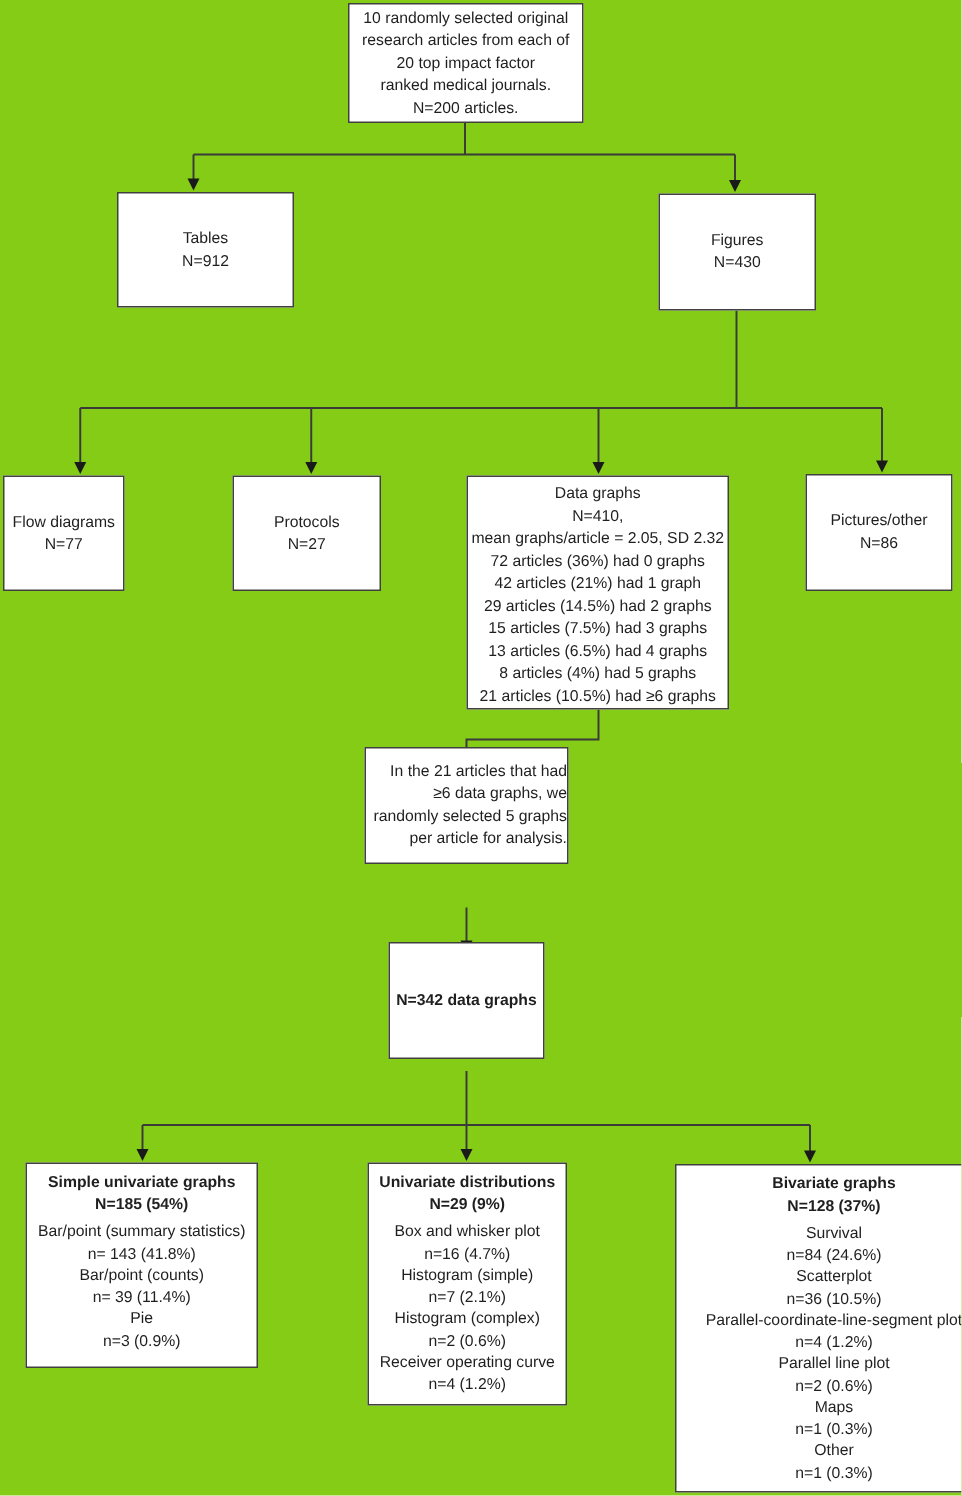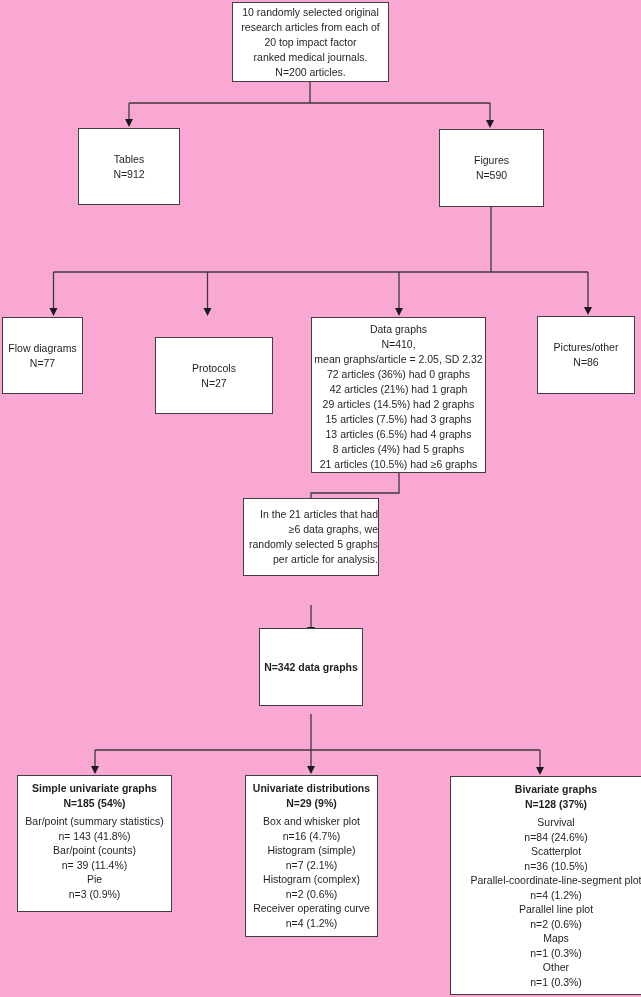--- a/index.html
+++ b/index.html
@@ -1,19 +1,19 @@
 <!DOCTYPE html>
 <html><head>
 <meta charset="utf-8">
 <style>
   html,body{margin:0;padding:0;background:#ffffff;}
   .canvas{
     position:relative;
     width:641px;height:997px;
-    background:#f9a8d4;
+    background:#84cc16;
     font-family:"Liberation Sans","DejaVu Sans",sans-serif;
     font-size:10.5px;
     line-height:15px;
     color:#1f1f1f;
     overflow:hidden;
   }
   .connectors{position:absolute;left:0;top:0;}
   .box{
     position:absolute;
     box-sizing:border-box;
@@ -76,36 +76,36 @@
   </svg>
 
   <div class="box center" style="left:232px;top:2px;width:157px;height:80px;">
     <div class="txt">10 randomly selected original
 research articles from each of
 20 top impact factor
 ranked medical journals.
 N=200 articles.</div>
   </div>
 
-  <div class="box center" style="left:78px;top:128px;width:102px;height:77px;">
+  <div class="box center" style="left:78px;top:128px;width:118px;height:77px;">
     <div class="txt">Tables
 N=912</div>
   </div>
 
   <div class="box center" style="left:439px;top:129px;width:105px;height:78px;">
     <div class="txt">Figures
-N=590</div>
+N=430</div>
   </div>
 
   <div class="box center" style="left:2px;top:317px;width:81px;height:77px;">
     <div class="txt">Flow diagrams
 N=77</div>
   </div>
 
-  <div class="box center" style="left:155px;top:317px;width:118px;height:77px;margin-top:20px;">
+  <div class="box center" style="left:155px;top:317px;width:99px;height:77px;">
     <div class="txt">Protocols
 N=27</div>
   </div>
 
   <div class="box center" style="left:311px;top:317px;width:175px;height:156px;justify-content:flex-end;">
     <div class="txt">Data graphs
 N=410,
 mean graphs/article = 2.05, SD 2.32
 72 articles (36%) had 0 graphs
 42 articles (21%) had 1 graph

